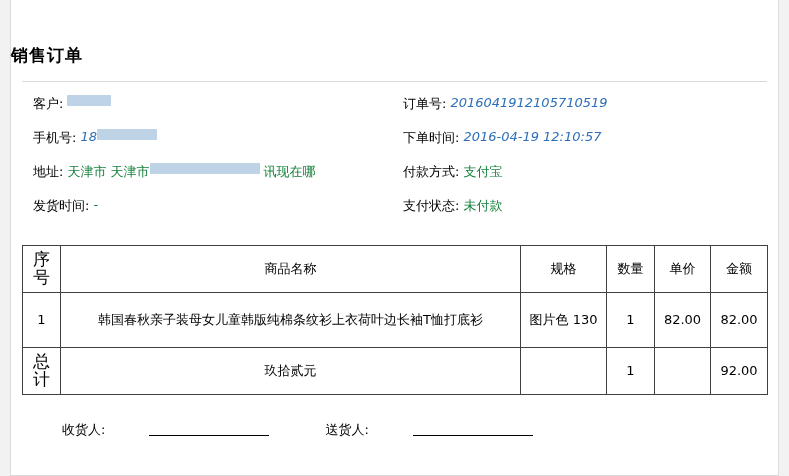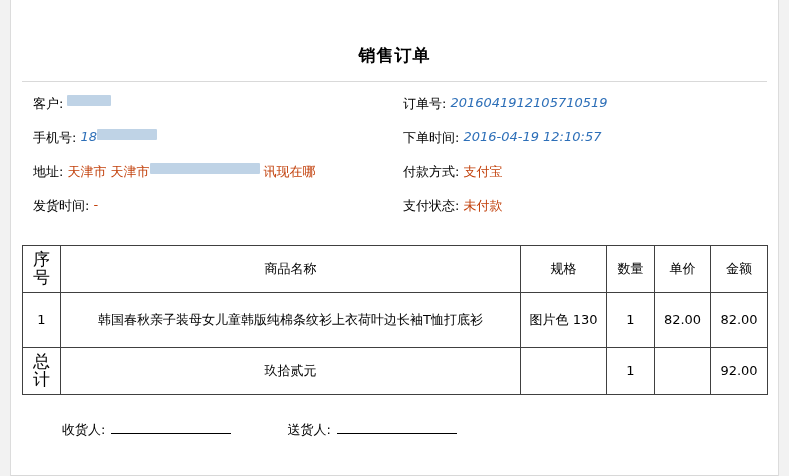--- a/index.html
+++ b/index.html
@@ -40,21 +40,20 @@
     position: absolute;
     left: 11px;
     top: 0;
     width: 767px;
     height: 476px;
     background: #ffffff;
     box-sizing: border-box;
     border-bottom: 1px solid #d8d8d8;
   }
   .doc-title {
-    text-align: center;
     font-size: 17px;
     font-weight: bold;
     letter-spacing: 1px;
     margin: 0;
     padding-top: 44px;
     color: #000;
   }
   .title-rule {
     margin: 14px 11px 0 11px;
     height: 1px;
@@ -71,21 +70,21 @@
   }
   .meta-cell {
     display: flex;
     align-items: flex-start;
     font-size: 13px;
     white-space: nowrap;
   }
   .meta-cell.left { width: 370px; padding-left: 11px; }
   .meta-cell.right { width: 360px; }
   .meta-label { color: #000; }
-  .meta-value { color: #c2410c; margin-left: 4px; }
+  .meta-value { color: #15803d; margin-left: 4px; }
   .meta-value.blue { color: #2d6fb8; font-style: italic; }
   .masked {
     display: inline-block;
     background: #bfd3e6;
     color: #bfd3e6;
     border-radius: 1px;
     user-select: none;
   }
   .mask-a { width: 44px; height: 11px; vertical-align: -1px; }
   .mask-b { width: 60px; height: 11px; vertical-align: -1px; }
@@ -130,22 +129,23 @@
 
   .signatures {
     margin: 26px 11px 0 11px;
     display: flex;
     align-items: flex-end;
     font-size: 13px;
     padding-left: 40px;
   }
   .sig {
     display: flex;
-    align-items: flex-start;
+    align-items: center;
     margin-right: 56px;
+    gap: 38px;
   }
   .sig-label { white-space: nowrap; }
   .sig-line {
     display: inline-block;
     width: 120px;
     border-bottom: 1px solid #000;
     margin-left: 6px;
     height: 12px;
   }
 </style>

